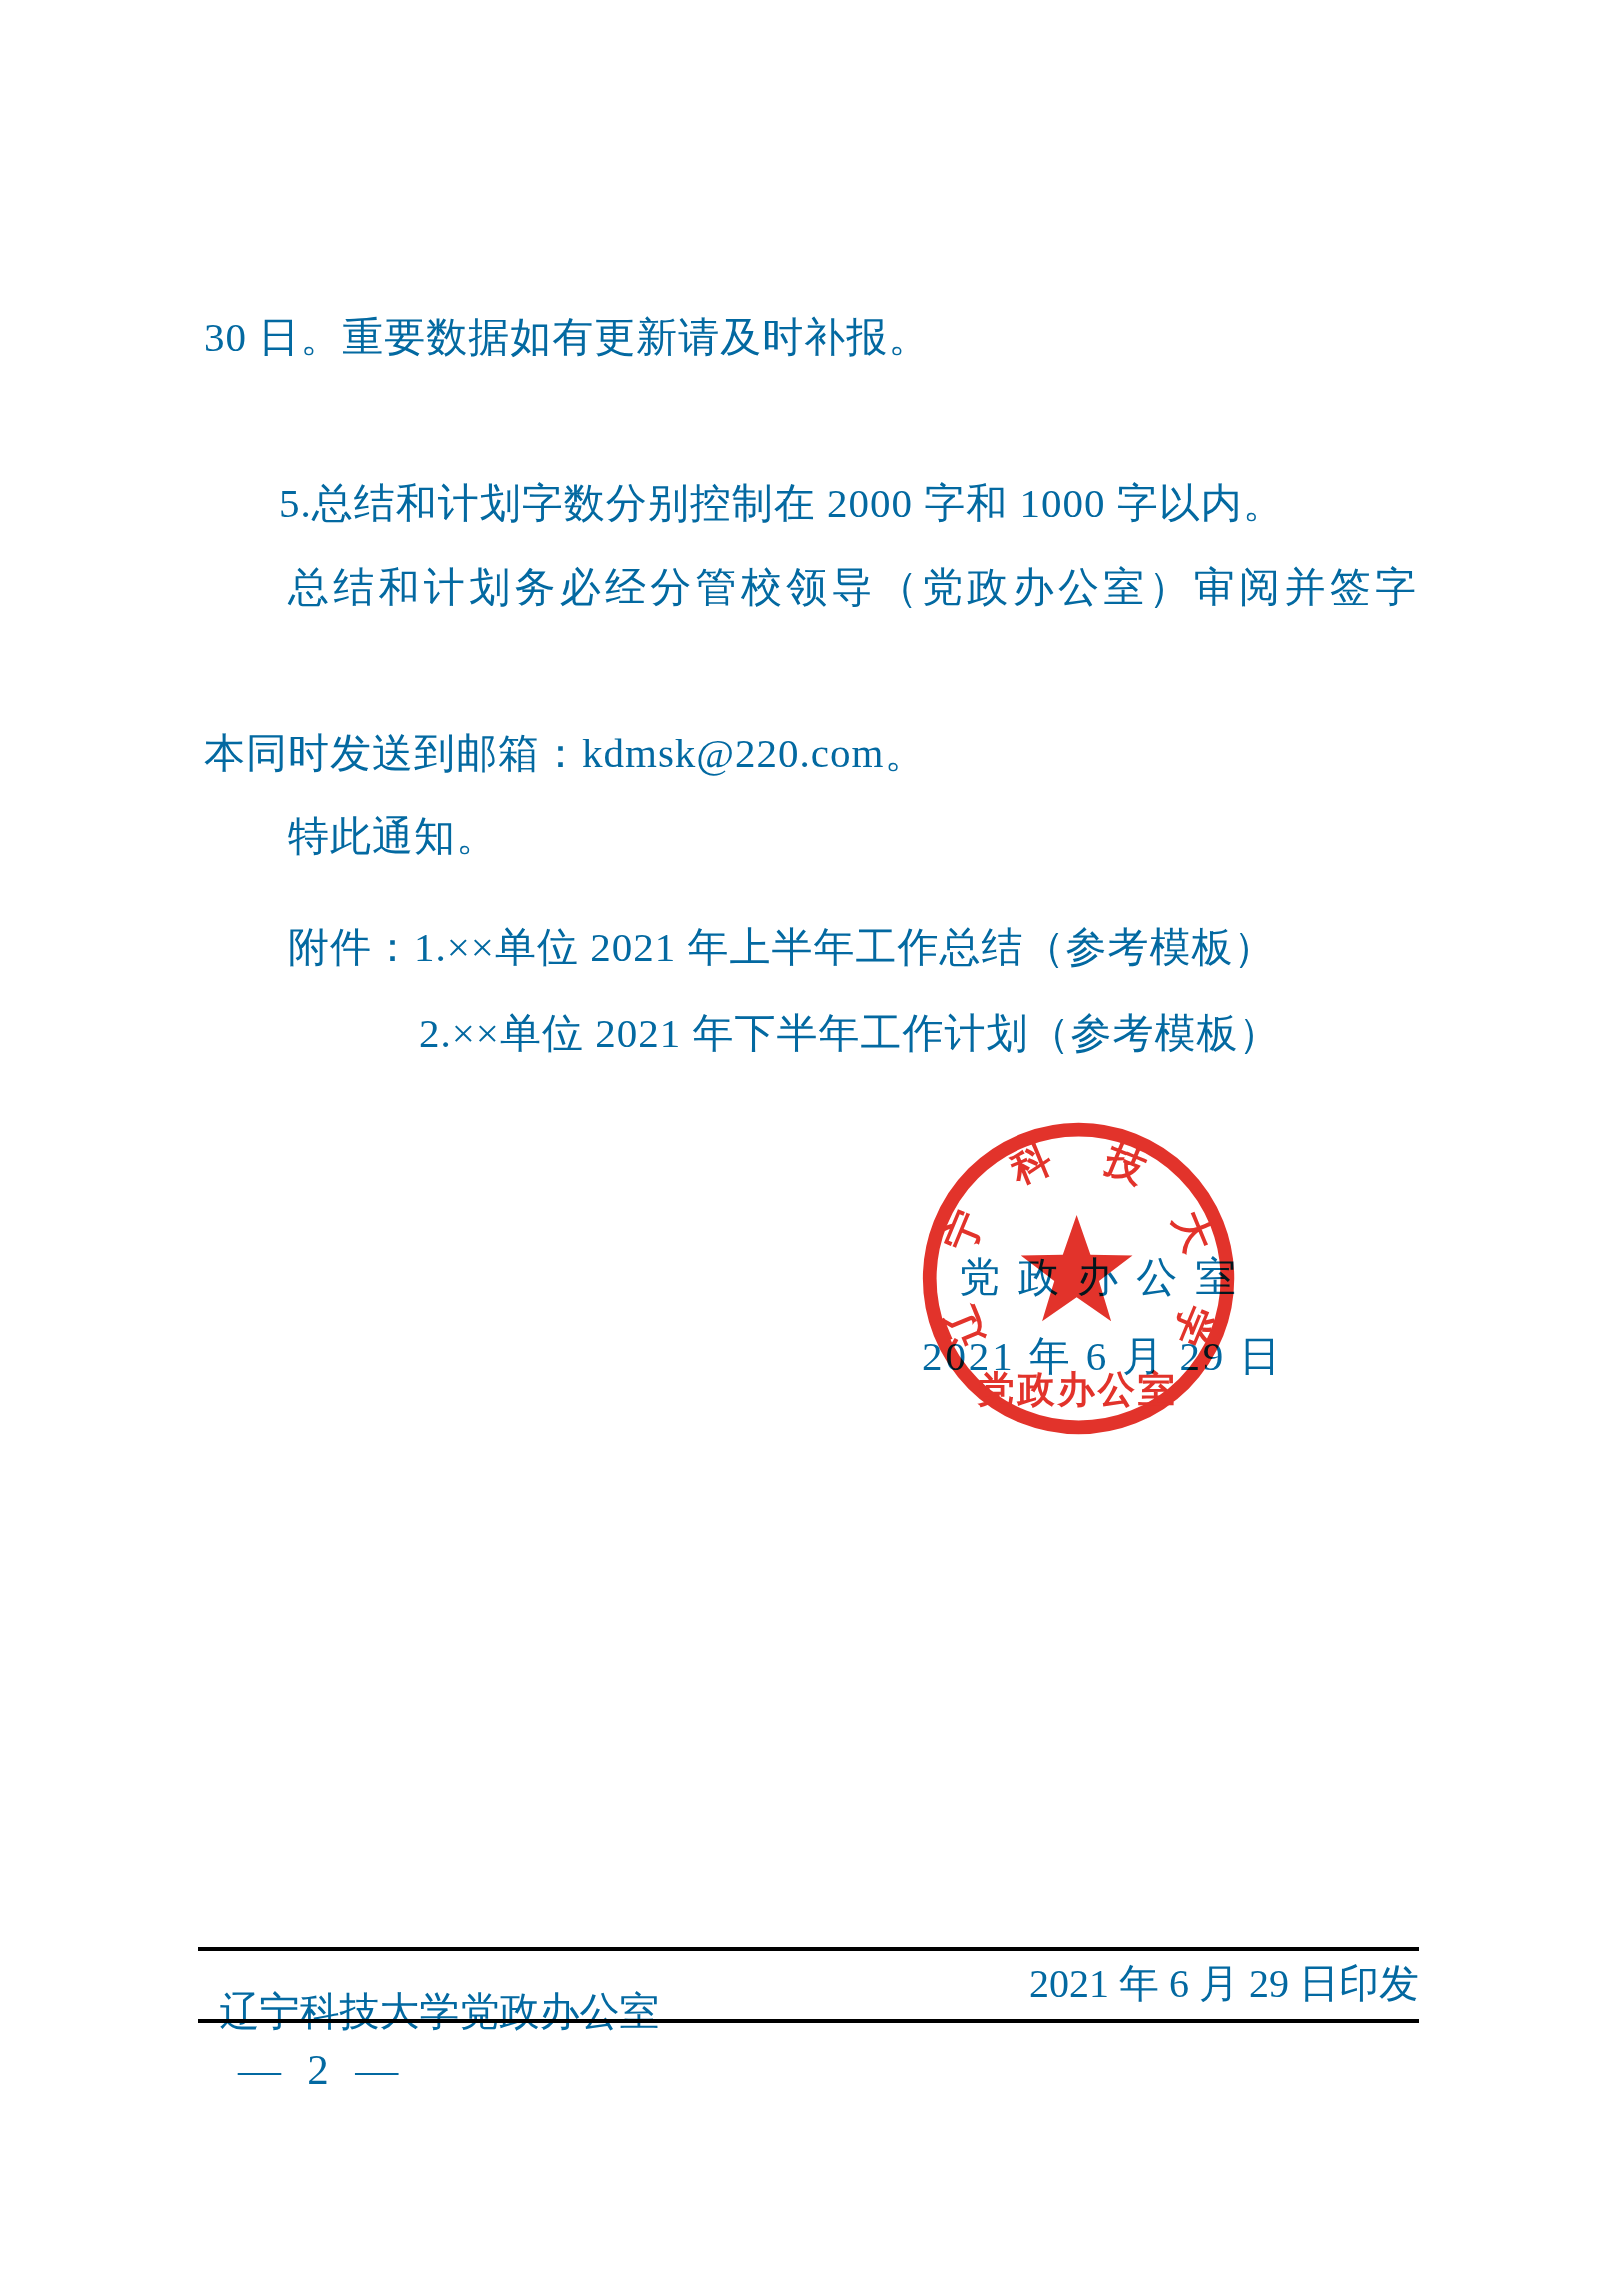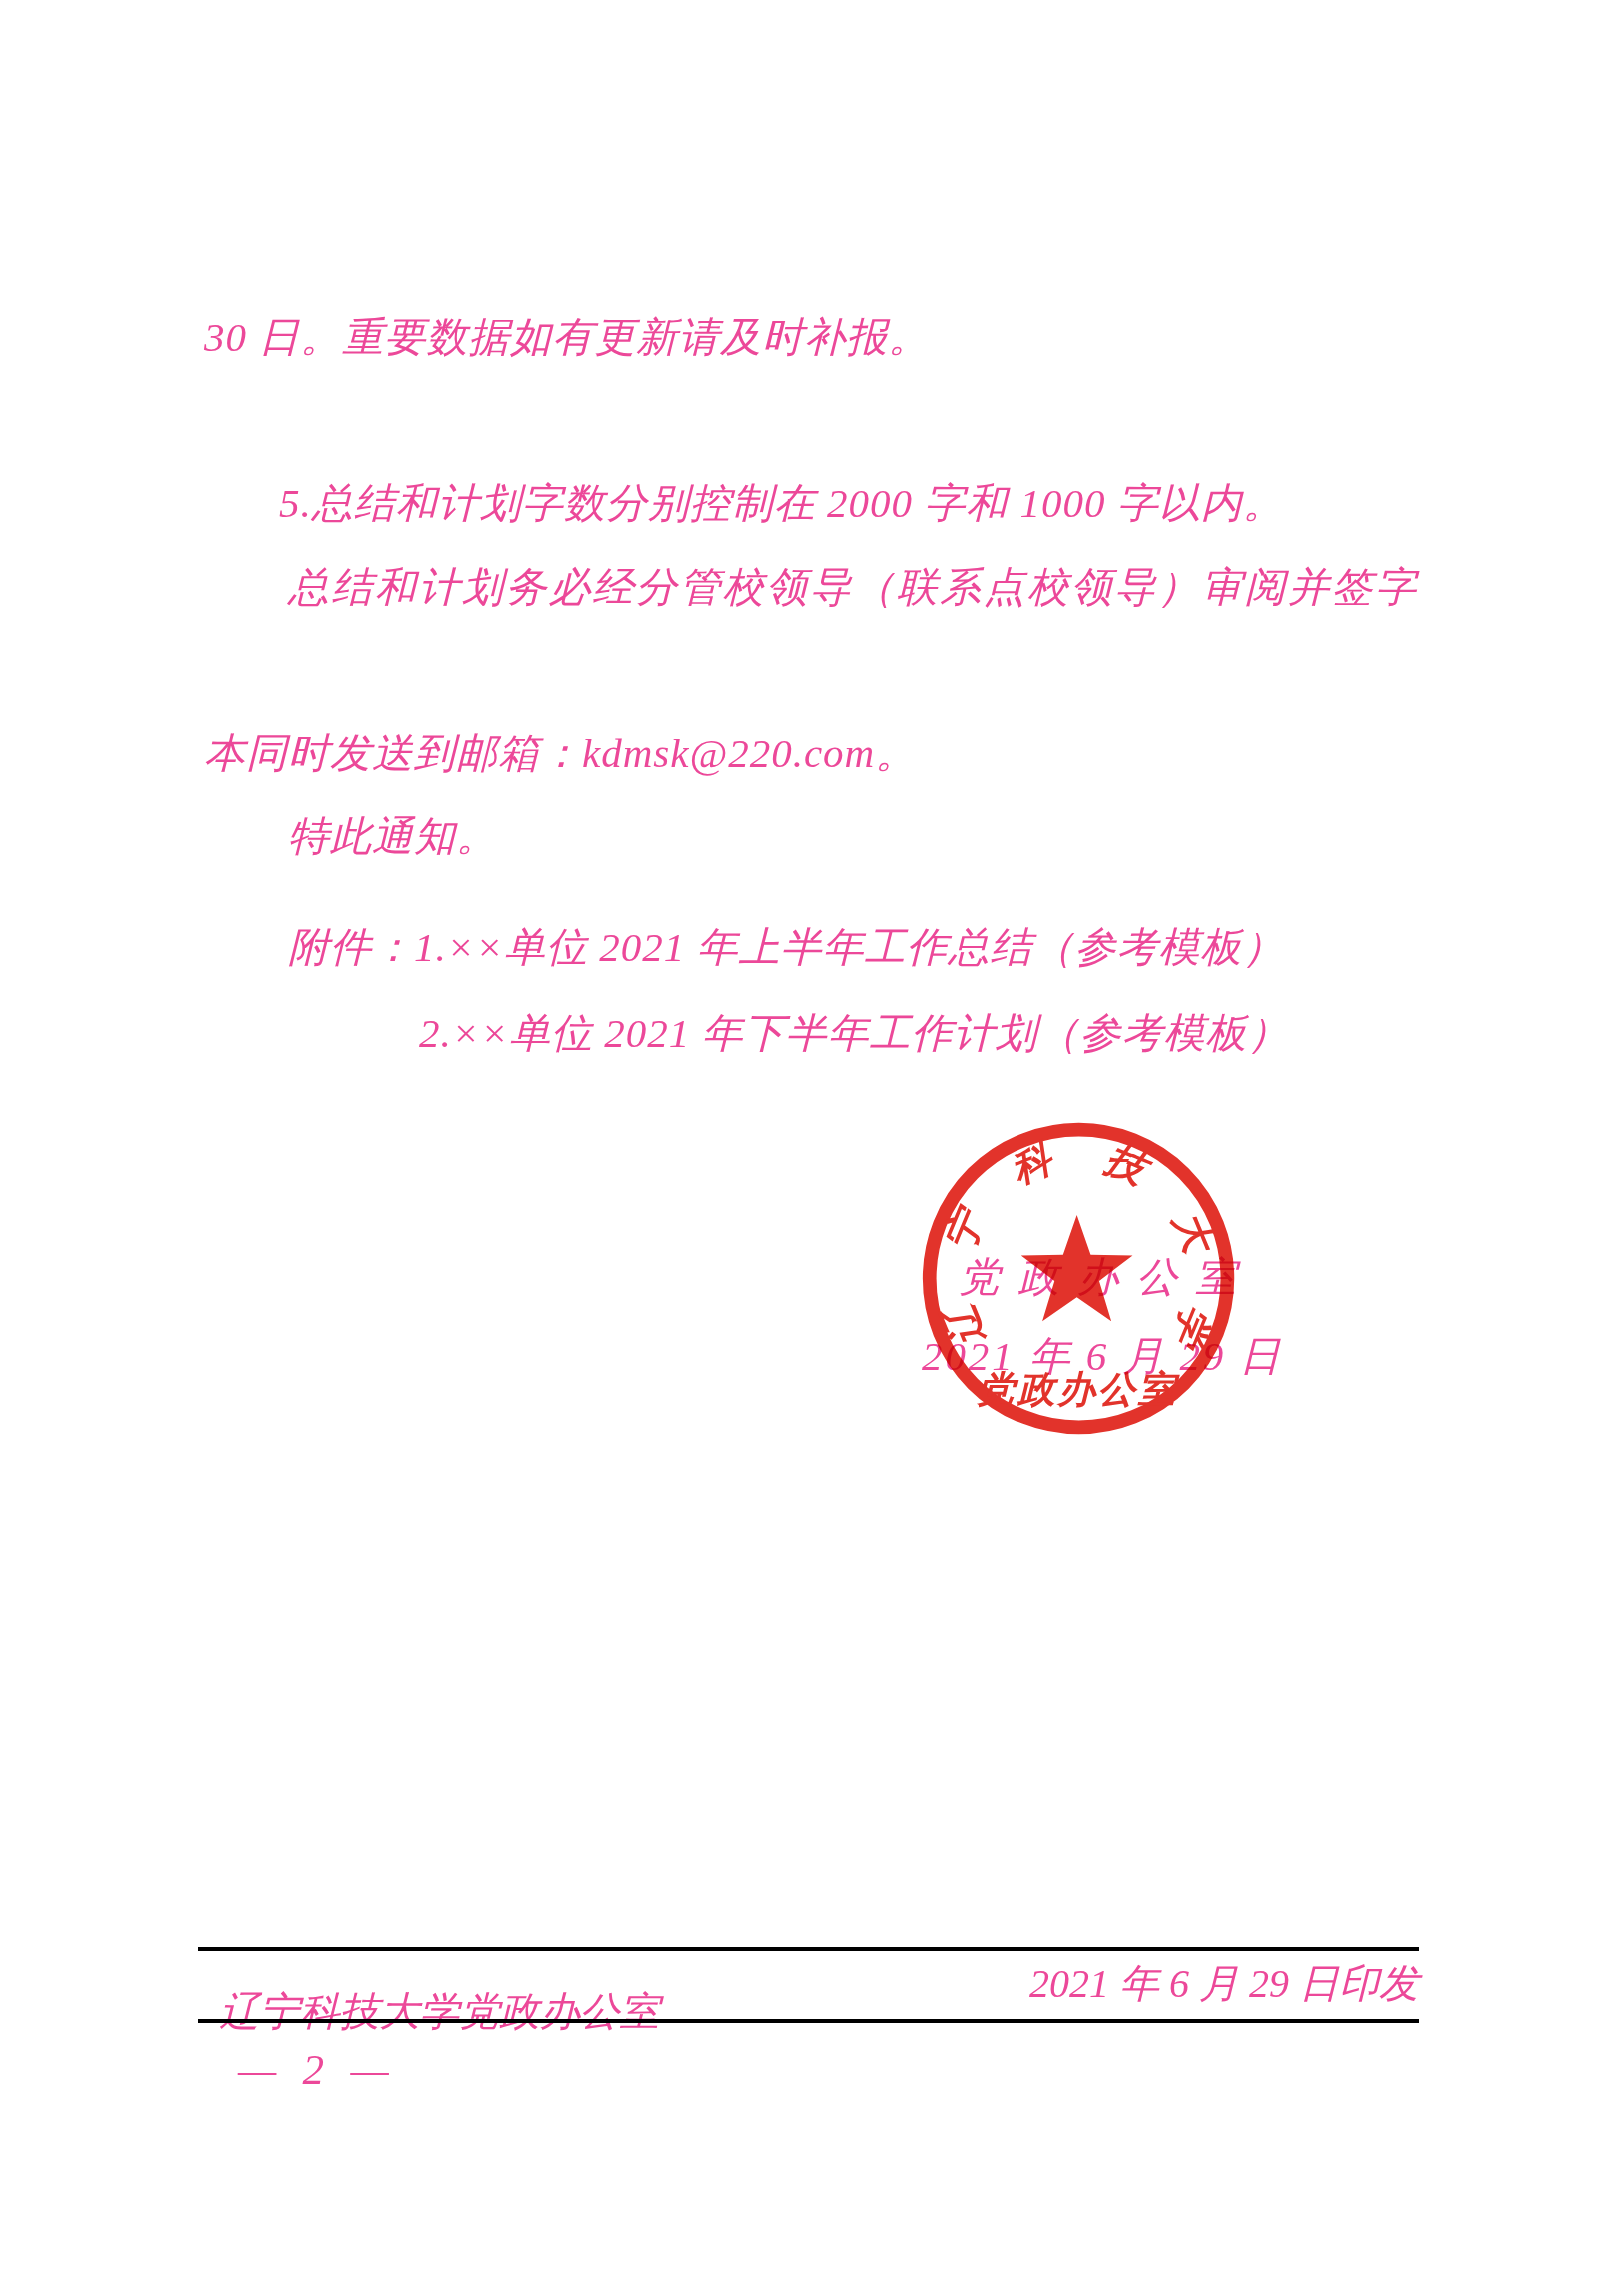--- a/index.html
+++ b/index.html
@@ -2,23 +2,22 @@
 <html><head>
 <meta charset="utf-8">
 <style>
   html, body { margin: 0; padding: 0; background: #ffffff; }
   .page {
     position: relative;
     width: 1491px;
     height: 2293px;
     background: #ffffff;
     font-family: "Liberation Serif", "DejaVu Serif", serif;
-    color: #ec4899;
+    color: #0369a1;
     overflow: hidden;
-    font-style: italic;
   }
   .bodyline {
     position: absolute;
     font-size: 41px;
     line-height: 43px;
     white-space: nowrap;
     letter-spacing: 1px;
   }
   .just {
     white-space: normal;
@@ -82,21 +81,21 @@
 </head>
 <body>
 
 <div class="page">
 
   <div class="bodyline" style="left:204px; top:316px;">30 日。重要数据如有更新请及时补报。</div>
 
 
   <div class="bodyline" style="left:279px; top:482px;">5.总结和计划字数分别控制在 2000 字和 1000 字以内。</div>
 
-  <div class="bodyline just" style="left:288px; top:566px; width:1128px;">总结和计划务必经分管校领导（联系点校领导）审阅并签字</div>
+  <div class="bodyline just" style="left:288px; top:566px; width:1128px;">总结和计划务必经分管校领导（党政办公室）审阅并签字</div>
 
 
   <div class="bodyline" style="left:204px; top:732px;">本同时发送到邮箱：kdmsk@220.com。</div>
 
   <div class="bodyline" style="left:288px; top:815px;">特此通知。</div>
 
   <div class="bodyline" style="left:288px; top:926px;">附件：1.××单位 2021 年上半年工作总结（参考模板）</div>
 
   <div class="bodyline" style="left:419px; top:1012px;">2.××单位 2021 年下半年工作计划（参考模板）</div>
 

